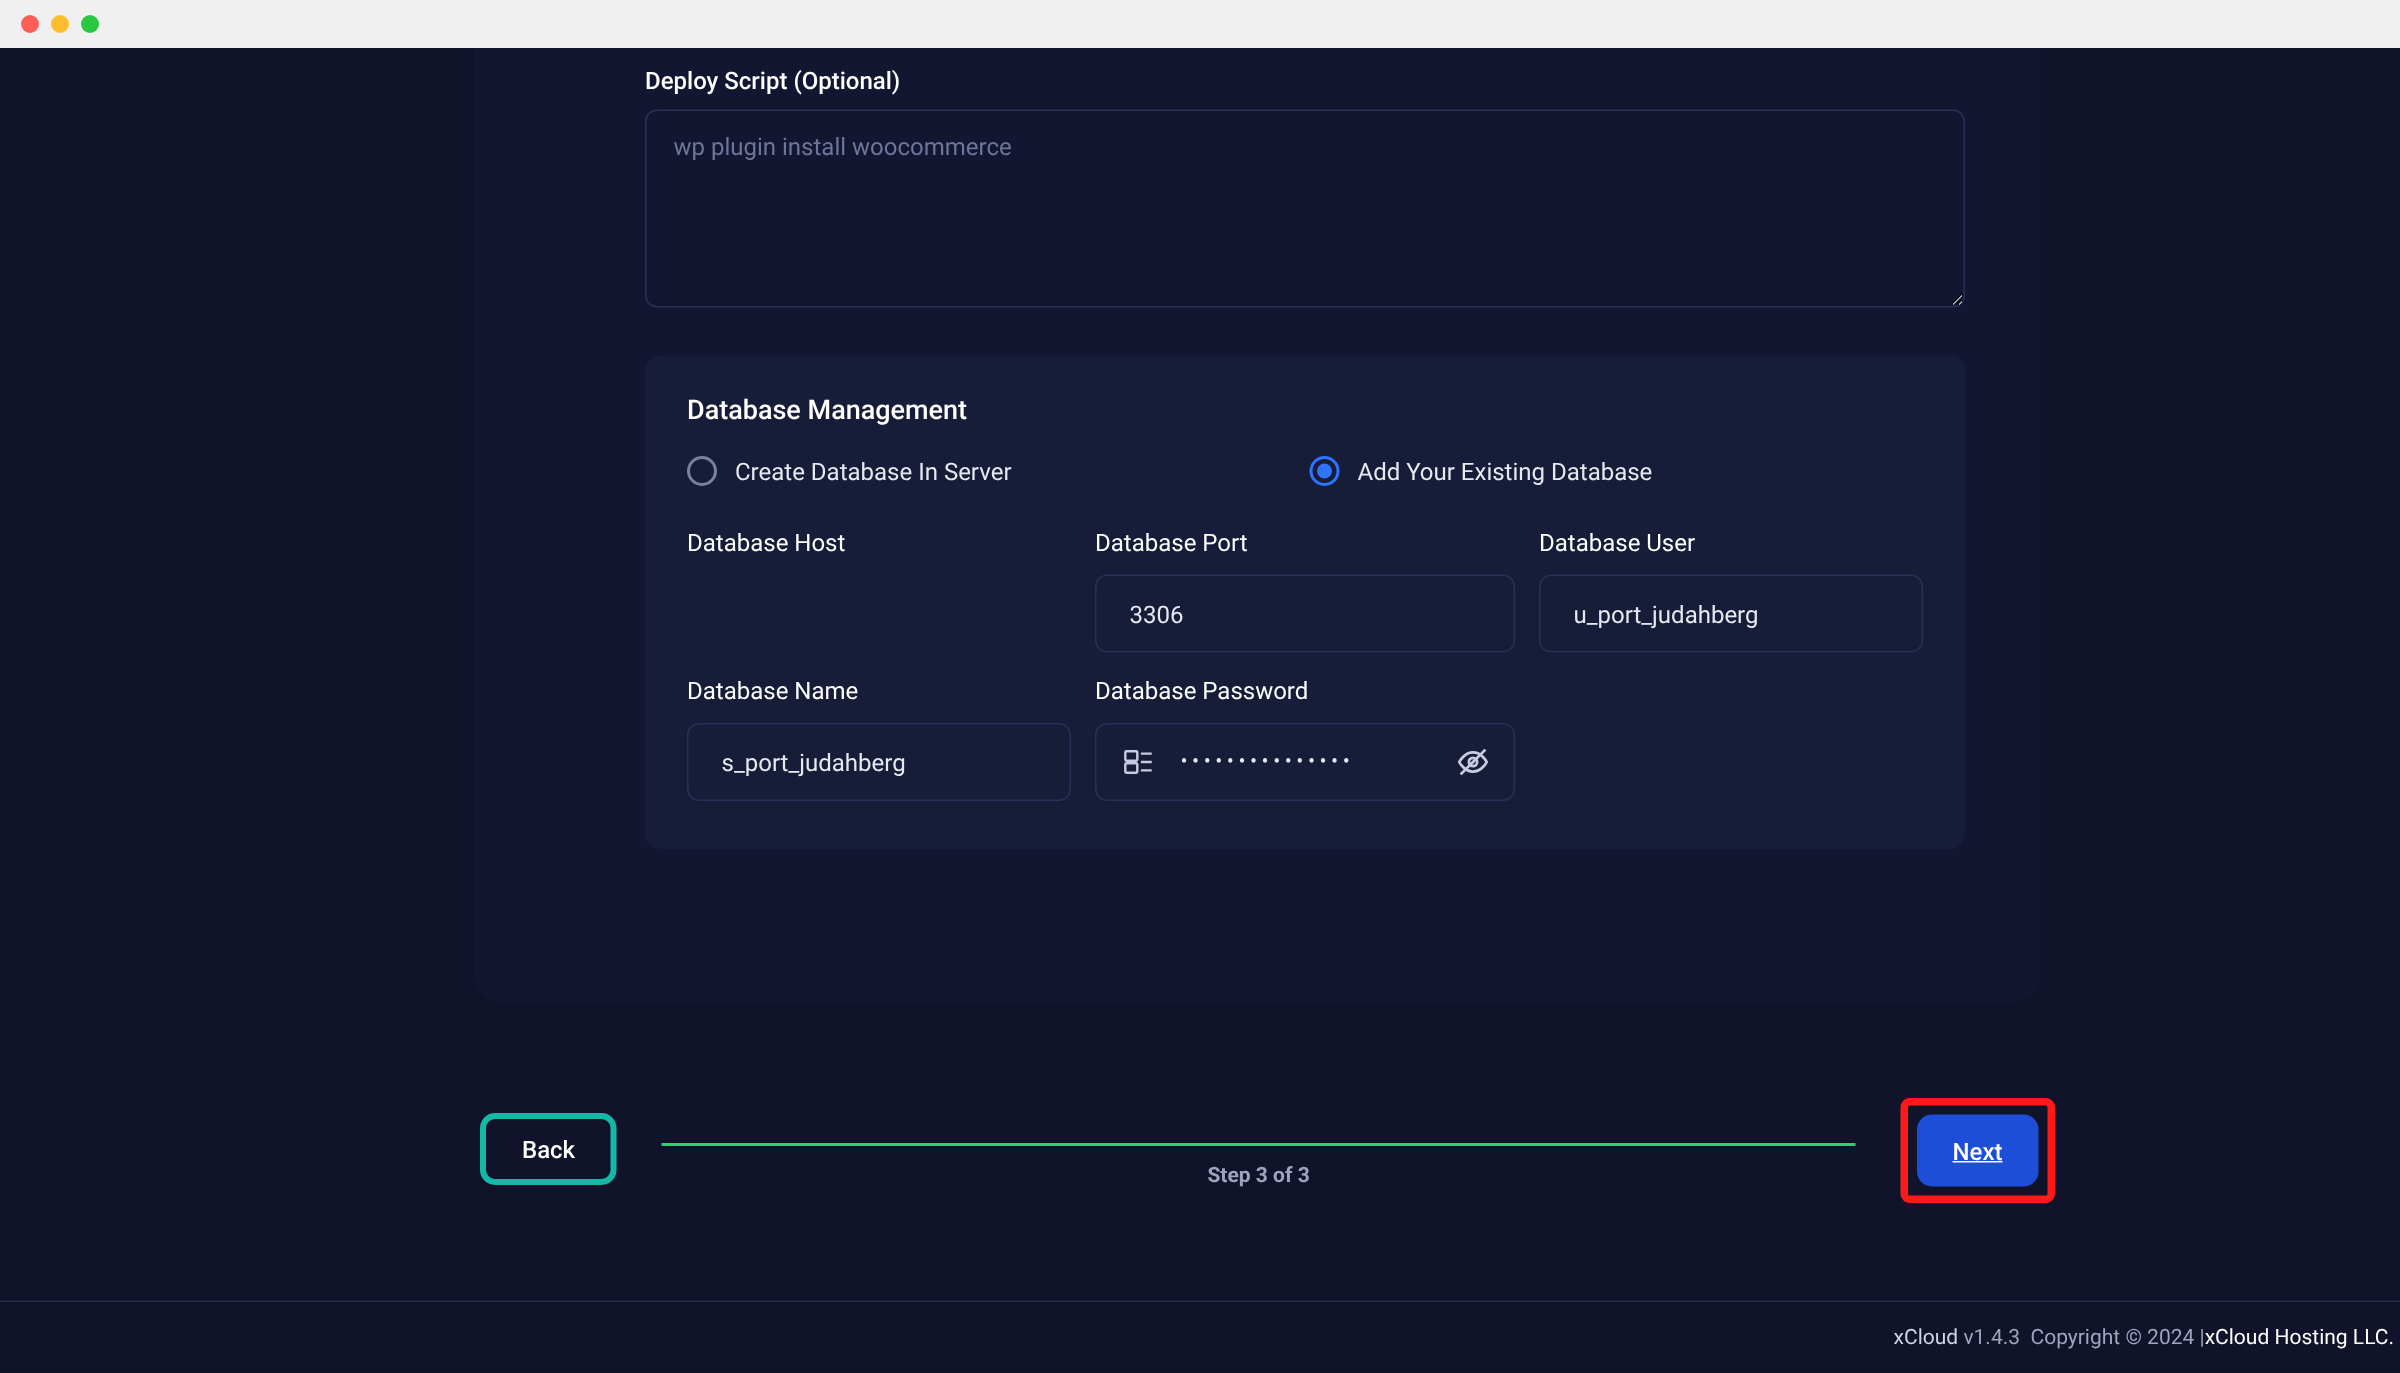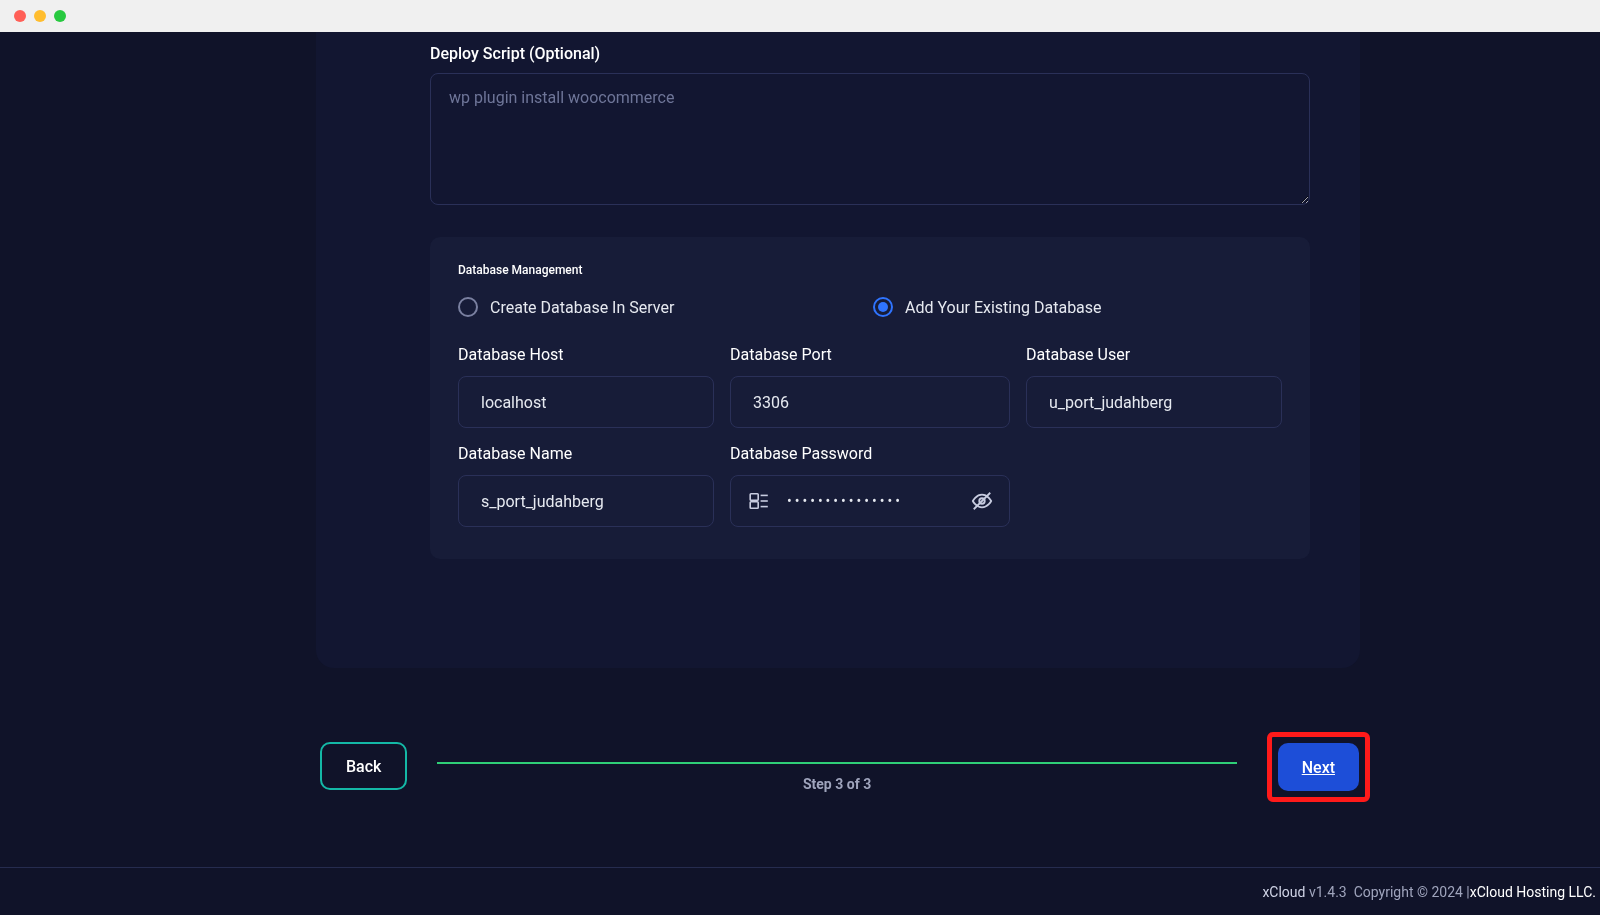--- a/index.html
+++ b/index.html
@@ -64,21 +64,21 @@
 
 .panel {
   margin-top: 28px;
   width: 880px;
   background: #171c38;
   border-radius: 10px;
   padding: 26px 28px 32px 28px;
 }
 
 .panel-title {
-  font-size: 12px;
+  font-size: 18px;
   font-weight: 500;
   color: #fff;
 }
 
 .radio-row {
   margin-top: 20px;
   display: flex;
   gap: 0;
   width: 100%;
 }
@@ -185,21 +185,21 @@
   border-radius: 10px;
   font-size: 16px;
   font-weight: 500;
   cursor: pointer;
   display: flex;
   align-items: center;
   font-family: inherit;
 }
 .btn-back {
   background: transparent;
-  border: 2px solid #14b8a6;
+  border: 4px solid #14b8a6;
   color: #fff;
 }
 .btn-next {
   background: #1d4ed8;
   border: none;
   color: #fff;
   text-decoration: underline;
 }
 .next-highlight {
   border: 5px solid #ff1a1a;
@@ -271,21 +271,20 @@
           <span class="rb checked">
               <span class="rb-inner"></span>
             </span>
           <span>Add Your Existing Database</span>
         </label>
       </div>
 
       <div class="fields">
         <div class="field">
           <span class="field-label">Database Host</span>
-          <input class="text-input" value="localhost" style="">
         </div>
         <div class="field">
           <span class="field-label">Database Port</span>
           <input class="text-input" value="3306" style="">
         </div>
         <div class="field">
           <span class="field-label">Database User</span>
           <input class="text-input" value="u_port_judahberg" style="">
         </div>
         <div class="field">

